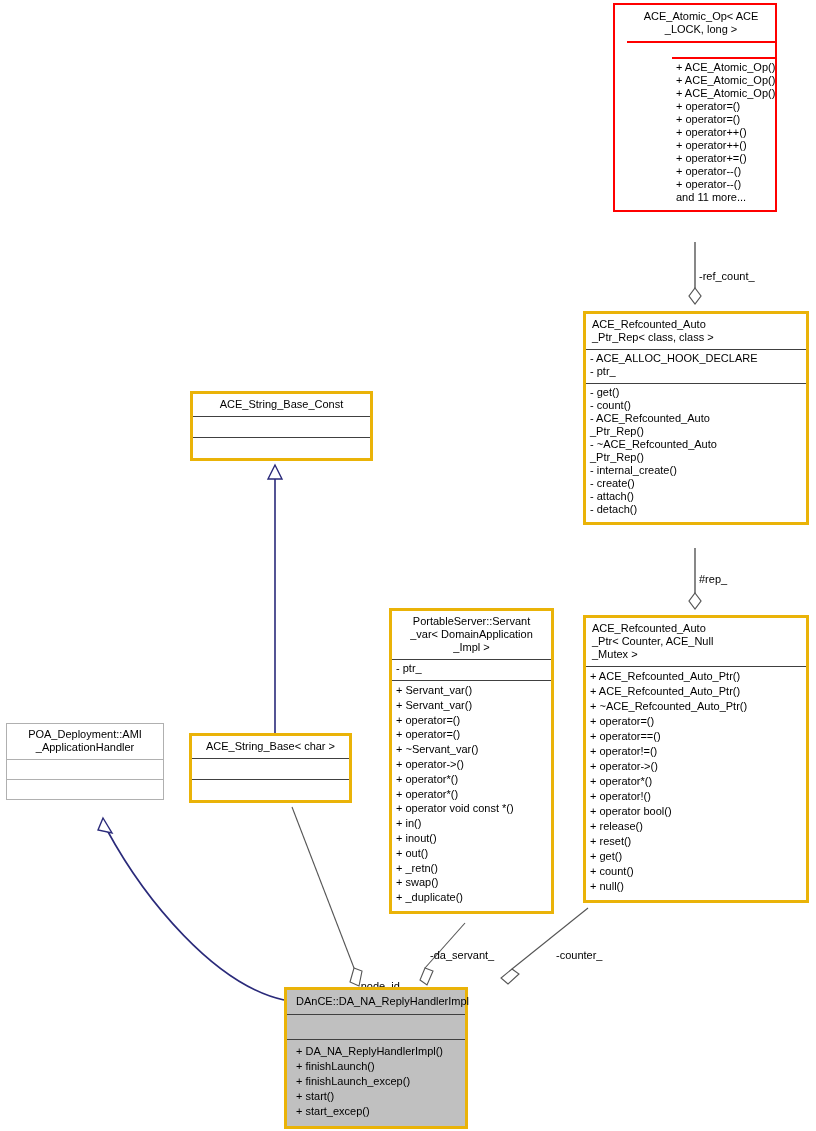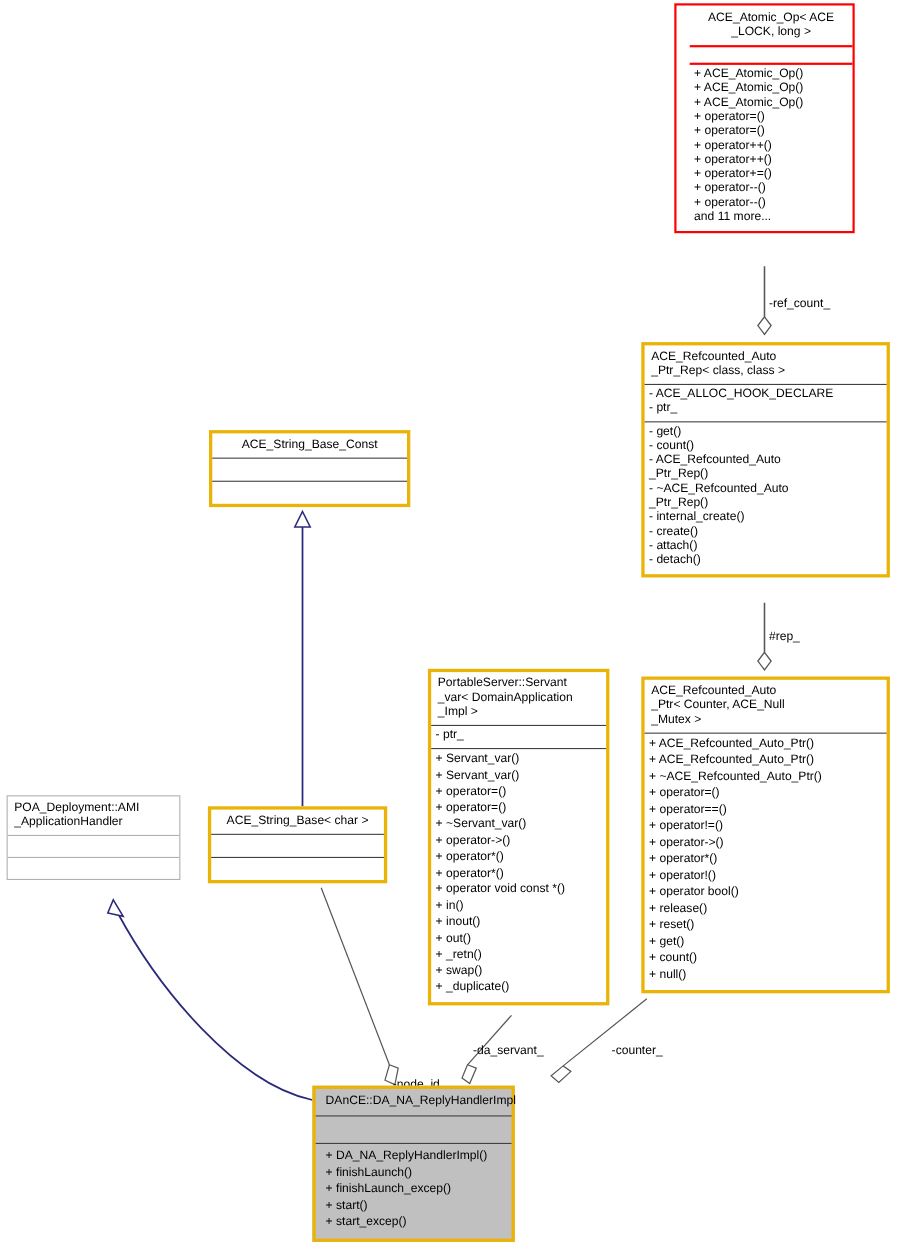--- a/index.html
+++ b/index.html
@@ -116,21 +116,21 @@
     <g>
       <line x1="588" y1="908" x2="512" y2="969" stroke="#555555" stroke-width="1.1"></line>
       <polygon points="512,969 519,974 508,984 501,978" fill="#ffffff" stroke="#555555" stroke-width="1.1"></polygon>
     </g>
   </svg>
 
   <div class="uml-box red" style="left:613px; top:3px; width:164px;">
     <div class="compartment title" style="padding-top:5px; padding-bottom:5px;">ACE_Atomic_Op&lt; ACE
 _LOCK, long &gt;</div>
     <div class="compartment sep empty"></div>
-    <div class="compartment sep" style="padding-bottom:6px;">
+    <div class="compartment sep" style="padding-bottom:6px;margin-left:45px;">
       <div class="member">+ ACE_Atomic_Op()</div>
       <div class="member">+ ACE_Atomic_Op()</div>
       <div class="member">+ ACE_Atomic_Op()</div>
       <div class="member">+ operator=()</div>
       <div class="member">+ operator=()</div>
       <div class="member">+ operator++()</div>
       <div class="member">+ operator++()</div>
       <div class="member">+ operator+=()</div>
       <div class="member">+ operator--()</div>
       <div class="member">+ operator--()</div>
@@ -180,21 +180,21 @@
       <div class="member">+ operator bool()</div>
       <div class="member">+ release()</div>
       <div class="member">+ reset()</div>
       <div class="member">+ get()</div>
       <div class="member">+ count()</div>
       <div class="member">+ null()</div>
     </div>
   </div>
 
   <div class="uml-box" style="left:389px; top:608px; width:165px;">
-    <div class="compartment title" style="text-align:left; padding:4px 6px 5px 6px;">PortableServer::Servant
+    <div class="compartment title" style="text-align:center; padding:4px 6px 5px 6px;">PortableServer::Servant
 _var&lt; DomainApplication
              _Impl &gt;</div>
     <div class="compartment sep" style="padding-bottom:5px;">
       <div class="member">- ptr_</div>
     </div>
     <div class="compartment sep" style="padding-bottom:6px; line-height:14.8px;">
       <div class="member">+ Servant_var()</div>
       <div class="member">+ Servant_var()</div>
       <div class="member">+ operator=()</div>
       <div class="member">+ operator=()</div>
@@ -218,21 +218,21 @@
     <div class="compartment sep empty" style="height:21px;"></div>
   </div>
 
   <div class="uml-box" style="left:189px; top:733px; width:163px;">
     <div class="compartment title" style="padding-top:4px; padding-bottom:5px;">ACE_String_Base&lt; char &gt;</div>
     <div class="compartment sep empty" style="height:21px;"></div>
     <div class="compartment sep empty" style="height:21px;"></div>
   </div>
 
   <div class="uml-box grey-border" style="left:6px; top:723px; width:158px;">
-    <div class="compartment title" style="text-align:left; padding:4px 6px 5px 6px;">POA_Deployment::AMI
+    <div class="compartment title" style="text-align:center; padding:4px 6px 5px 6px;">POA_Deployment::AMI
 _ApplicationHandler</div>
     <div class="compartment sep empty" style="height:20px;"></div>
     <div class="compartment sep empty" style="height:20px;"></div>
   </div>
 
   <div class="edge-label" style="left:357px; top:949px;margin-top:31px;">-node_id_</div>
   <div class="edge-label" style="left:430px; top:949px;">-da_servant_</div>
   <div class="edge-label" style="left:540px; top:949px;margin-left:16px;">-counter_</div>
 
   <div class="uml-box filled" style="left:284px; top:987px; width:184px;">

